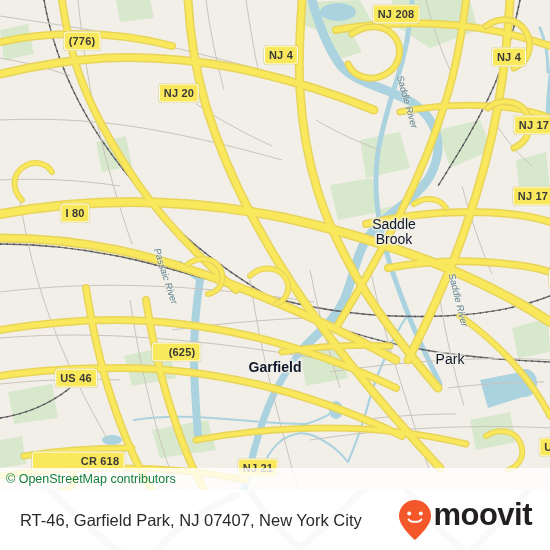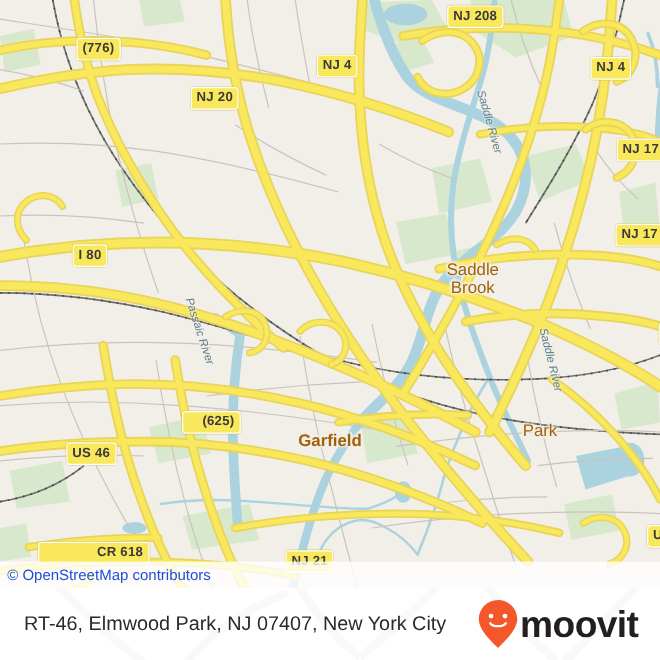--- a/index.html
+++ b/index.html
@@ -31,21 +31,21 @@
     white-space: nowrap;
     transform: translate(-50%, -50%);
     box-shadow: 0 0 0 0.5px rgba(190,175,60,.55);
     letter-spacing: .2px;
     margin-left: 19px;
   }
 
   .place-label {
     position: absolute;
     transform: translate(-50%, -50%);
-    color: #a16207;
+    color: #0f172a;
     font-size: 14px;
     line-height: 15px;
     text-align: center;
     white-space: pre-line;
     text-shadow:
       -1.4px -1.4px 1.6px #f2efe9, 1.4px -1.4px 1.6px #f2efe9,
       -1.4px  1.4px 1.6px #f2efe9, 1.4px  1.4px 1.6px #f2efe9,
        0 0 3px #f2efe9;
     pointer-events: none;
   }
@@ -58,21 +58,21 @@
     white-space: nowrap;
     text-shadow: 0 0 2px #f2efe9, 0 0 3px #f2efe9;
     transform-origin: left center;
     pointer-events: none;
   }
 
   
   #attribution {
     position: absolute; left: 0; bottom: 0; width: 100%; height: 22px;
     background: rgba(255,255,255,.80);
-    color: #1d4ed8;
+    color: #15803d;
     font-size: 12.5px;
     line-height: 22px;
     padding-left: 6px;
   }
 
   
   #popup {
     position: absolute;
     left: 193px; top: 127px; width: 165px;
     filter: drop-shadow(0 2px 4px rgba(0,0,0,.30));
@@ -111,21 +111,21 @@
   #footer-address {
     position: relative;
     margin-left: 20px;
     color: #2a2a2a;
     font-size: 16.5px;
     white-space: nowrap;
   }
   #footer-logo {
     position: absolute; right: 18px; top: 50%;
     transform: translateY(-50%);
-    display: flex; align-items: center;
+    display: flex; align-items: flex-start;
   }
   #footer-logo-text {
     font-size: 31px;
     font-weight: bold;
     color: #231f20;
     letter-spacing: -0.5px;
     line-height: 31px;
     margin-left: 1px;
   }
 </style>
@@ -332,21 +332,21 @@
           <path class="road-fill" stroke-width="3.5" fill="none" d="M414,204 C426,196 440,198 446,208"></path>
         </g>
       </g>
     </svg>
 
     <div id="shield-layer">
         <div class="shield" style="left: 63px; top: 41px;">(776)</div>
         <div class="shield" style="left: 262px; top: 55px;">NJ 4</div>
         <div class="shield" style="left: 377px; top: 14px;">NJ 208</div>
         <div class="shield" style="left: 490px; top: 57px;">NJ 4</div>
-        <div class="shield" style="left: 160px; top: 82px;">NJ 20</div>
+        <div class="shield" style="left: 160px; top: 93px;">NJ 20</div>
         <div class="shield" style="left: 515px; top: 125px;">NJ 17</div>
         <div class="shield" style="left: 514px; top: 196px;">NJ 17</div>
         <div class="shield" style="left: 56px; top: 213px;">I 80</div>
         <div class="shield" style="left: 543px; top: 278px;">(13</div>
         <div class="shield" style="left: 157px; top: 352px; padding-left: 16px;">(625)</div>
         <div class="shield" style="left: 57px; top: 378px;">US 46</div>
         <div class="shield" style="left: 541px; top: 447px;">US 46</div>
         <div class="shield" style="left: 59px; top: 461px; padding-left: 48px;">CR 618</div>
         <div class="shield" style="left: 239px; top: 468px;">NJ 21</div>
       </div>
@@ -375,21 +375,21 @@
       <g stroke="#9a9a9a" fill="none" stroke-width="7">
         <path d="M40,-10 C60,10 80,30 104,50 L130,70"></path>
         <path d="M150,70 C170,40 200,20 240,4"></path>
         <path d="M246,-6 C260,18 278,40 300,58"></path>
         <path d="M300,58 C326,36 350,14 370,-8"></path>
         <path d="M404,-4 C420,20 440,42 464,60"></path>
         <path d="M470,62 C492,40 514,18 534,-6"></path>
       </g>
     </svg>
 
-    <div id="footer-address">RT-46, Elmwood Park, NJ 07407, New York City</div>
+    <div id="footer-address">RT-46, Garfield Park, NJ 07407, New York City</div>
 
     <div id="footer-logo">
       <svg width="34" height="42" viewBox="0 0 34 42">
         <path d="M17 1 C8.2 1 1 8.1 1 16.9 C1 26.4 12.5 36.4 17 41 C21.5 36.4 33 26.4 33 16.9 C33 8.1 25.8 1 17 1 Z" fill="#f4572a"></path>
         <circle cx="11.2" cy="14.4" r="2.0" fill="#ffffff"></circle>
         <circle cx="22.8" cy="14.4" r="2.0" fill="#ffffff"></circle>
         <path d="M10.6 20.4 C12.6 23.6 21.4 23.6 23.4 20.4" fill="none" stroke="#ffffff" stroke-width="1.9" stroke-linecap="round"></path>
       </svg>
       <span id="footer-logo-text">moovit</span>
     </div>

